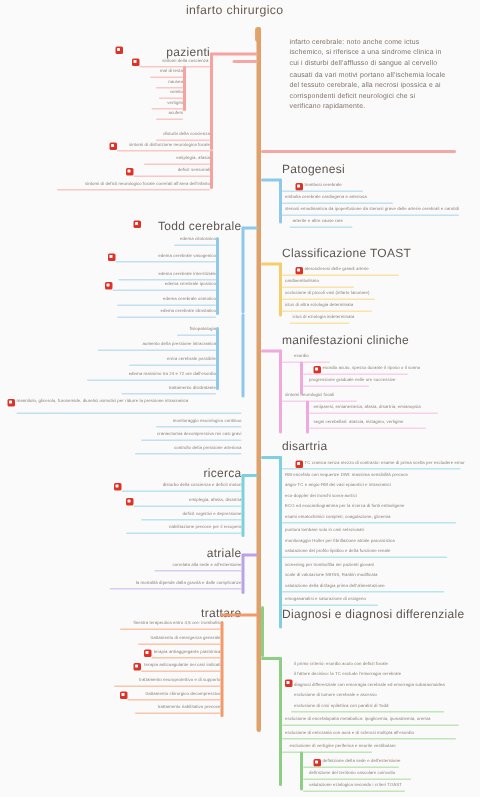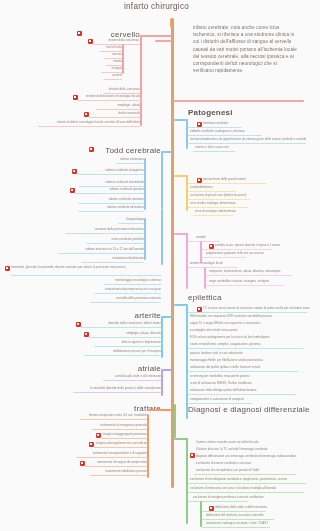--- a/index.html
+++ b/index.html
@@ -115,21 +115,21 @@
 <div class="canvas">
 
   <div class="root">infarto chirurgico</div>
   <div class="trunk-stub"></div>
   <div class="trunk"></div>
 
   <div class="desc-top"></div>
   <div class="desc">infarto cerebrale: noto anche come ictus ischemico, si riferisce a una sindrome clinica in cui i disturbi dell'afflusso di sangue al cervello causati da vari motivi portano all'ischemia locale del tessuto cerebrale, alla necrosi ipossica e ai corrispondenti deficit neurologici che si verificano rapidamente.</div>
   <div class="desc-bot"></div>
 
-  <div class="sec-head l" style="left:84px;top:30px;width:56px;">cervello</div>
+  <div class="sec-head l" style="left:84px;top:30px;width:56px;">pazienti</div>
   <div class="mk" style="left:77px;top:31px;">
       <i></i>
     </div>
   <div class="bar pinkb" style="left:140px;top:35px;width:32px;"></div>
   <div class="vbar pinkv" style="left:140px;top:35px;height:65px;"></div>
 
   <div class="mk" style="left:88px;top:39px;">
       <i></i>
     </div>
   <div class="leaf l" style="left:93px;top:39px;width:46px;">sintomi della coscienza</div>
@@ -231,21 +231,21 @@
 
   <div class="leaf l" style="left:104px;top:279px;width:57px;">monitoraggio neurologico continuo</div>
   <div class="leaf-rule blue-rule" style="left:104px;top:283.5px;width:57px;"></div>
 
   <div class="leaf l" style="left:94px;top:288px;width:67px;">craniectomia decompressiva nei casi gravi</div>
   <div class="leaf-rule blue-rule" style="left:94px;top:292.5px;width:67px;"></div>
 
   <div class="leaf l" style="left:90px;top:297px;width:71px;">controllo della pressione arteriosa</div>
   <div class="leaf-rule blue-rule" style="left:90px;top:301.5px;width:71px;"></div>
 
-  <div class="sec-head l" style="left:115px;top:311px;width:46px;">arterite</div>
+  <div class="sec-head l" style="left:115px;top:311px;width:46px;">ricerca</div>
   <div class="bar cyanb" style="left:161px;top:316px;width:11px;"></div>
   <div class="vbar cyanv" style="left:161px;top:316px;height:42px;"></div>
 
   <div class="mk" style="left:76px;top:322px;">
       <i></i>
     </div>
   <div class="leaf l" style="left:81px;top:322px;width:80px;">disturbo della coscienza e deficit motori</div>
   <div class="leaf-rule cyan-rule" style="left:81px;top:326.5px;width:80px;"></div>
 
   <div class="mk" style="left:84px;top:332px;">
@@ -298,39 +298,40 @@
 
   <div class="mk" style="left:80px;top:461px;">
       <i></i>
     </div>
   <div class="leaf l" style="left:85px;top:461px;width:62px;">trattamento chirurgico decompressivo</div>
   <div class="leaf-rule orange-rule" style="left:85px;top:465.5px;width:62px;"></div>
 
   <div class="leaf l" style="left:90px;top:470px;width:57px;">trattamento riabilitativo precoce</div>
   <div class="leaf-rule orange-rule" style="left:90px;top:474.5px;width:57px;"></div>
 
-  <div class="sec-head r" style="left:188px;top:108px;font-weight:bold;">Patogenesi</div>
+  <div class="sec-head r" style="left:188px;top:108px;">Patogenesi</div>
   <div class="bar blueb" style="left:174px;top:119px;width:14px;"></div>
   <div class="vbar bluev" style="left:186px;top:119px;height:30px;"></div>
 
   <div class="mk" style="left:197px;top:122px;">
       <i></i>
     </div>
   <div class="leaf" style="left:203px;top:122px;">trombosi cerebrale</div>
   <div class="leaf-rule blue-rule" style="left:188px;top:127px;width:54px;"></div>
 
   <div class="leaf" style="left:190px;top:130px;">embolia cerebrale cardiogena e arteriosa</div>
   <div class="leaf-rule blue-rule" style="left:188px;top:135px;width:74px;"></div>
 
   <div class="leaf" style="left:190px;top:138px;">stenosi emodinamica da ipoperfusione da stenosi grave delle arterie cerebrali e carotidi</div>
   <div class="leaf-rule blue-rule" style="left:188px;top:143px;width:118px;"></div>
 
   <div class="leaf" style="left:195px;top:146px;">arterite e altre cause rare</div>
   <div class="leaf-rule blue-rule" style="left:193px;top:151px;width:42px;"></div>
 
+  <div class="sec-head r" style="left:188px;top:164px;">Classificazione TOAST</div>
   <div class="bar yellowb" style="left:174px;top:175px;width:14px;"></div>
   <div class="vbar yellowv" style="left:186px;top:175px;height:36px;"></div>
 
   <div class="mk" style="left:197px;top:178px;">
       <i></i>
     </div>
   <div class="leaf" style="left:203px;top:178px;">aterosclerosi delle grandi arterie</div>
   <div class="leaf-rule yellow-rule" style="left:188px;top:183px;width:78px;"></div>
 
   <div class="leaf" style="left:190px;top:186px;">cardioembolismo</div>
@@ -338,20 +339,21 @@
 
   <div class="leaf" style="left:190px;top:194px;">occlusione di piccoli vasi (infarto lacunare)</div>
   <div class="leaf-rule yellow-rule" style="left:188px;top:199px;width:62px;"></div>
 
   <div class="leaf" style="left:190px;top:202px;">ictus di altra eziologia determinata</div>
   <div class="leaf-rule yellow-rule" style="left:188px;top:207px;width:60px;"></div>
 
   <div class="leaf" style="left:195px;top:210px;">ictus di eziologia indeterminata</div>
   <div class="leaf-rule yellow-rule" style="left:193px;top:215px;width:40px;"></div>
 
+  <div class="sec-head r" style="left:188px;top:222px;">manifestazioni cliniche</div>
   <div class="bar pinkmb" style="left:174px;top:233px;width:14px;"></div>
   <div class="vbar pinkmv" style="left:186px;top:233px;height:56px;"></div>
 
   <div class="leaf" style="left:196px;top:236px;">esordio</div>
   <div class="leaf-rule pinkm-rule" style="left:188px;top:241px;width:32px;"></div>
   <div class="vbar pinkmv" style="left:200px;top:241px;height:22px;"></div>
 
   <div class="mk" style="left:209px;top:244px;">
       <i></i>
     </div>
@@ -364,21 +366,21 @@
   <div class="leaf" style="left:190px;top:262px;">sintomi neurologici focali</div>
   <div class="leaf-rule pinkm-rule" style="left:188px;top:267px;width:50px;"></div>
   <div class="vbar pinkmv" style="left:204px;top:267px;height:22px;"></div>
 
   <div class="leaf" style="left:209px;top:270px;">emiparesi, emianestesia, afasia, disartria, emianopsia</div>
   <div class="leaf-rule pinkm-rule" style="left:206px;top:275px;width:86px;"></div>
 
   <div class="leaf" style="left:209px;top:280px;">segni cerebellari: atassia, nistagmo, vertigine</div>
   <div class="leaf-rule pinkm-rule" style="left:206px;top:285px;width:78px;"></div>
 
-  <div class="sec-head r" style="left:188px;top:293px;">epilettica</div>
+  <div class="sec-head r" style="left:188px;top:293px;">disartria</div>
   <div class="bar cyanb" style="left:174px;top:304px;width:14px;"></div>
   <div class="vbar cyanv" style="left:186px;top:304px;height:115px;"></div>
 
   <div class="mk" style="left:197px;top:307px;">
       <i></i>
     </div>
   <div class="leaf" style="left:203px;top:307px;">TC cranica senza mezzo di contrasto: esame di prima scelta per escludere emorragia</div>
   <div class="leaf-rule cyan-rule" style="left:188px;top:312px;width:119px;"></div>
 
   <div class="leaf" style="left:190px;top:315px;">RM encefalo con sequenze DWI: massima sensibilità precoce</div>

